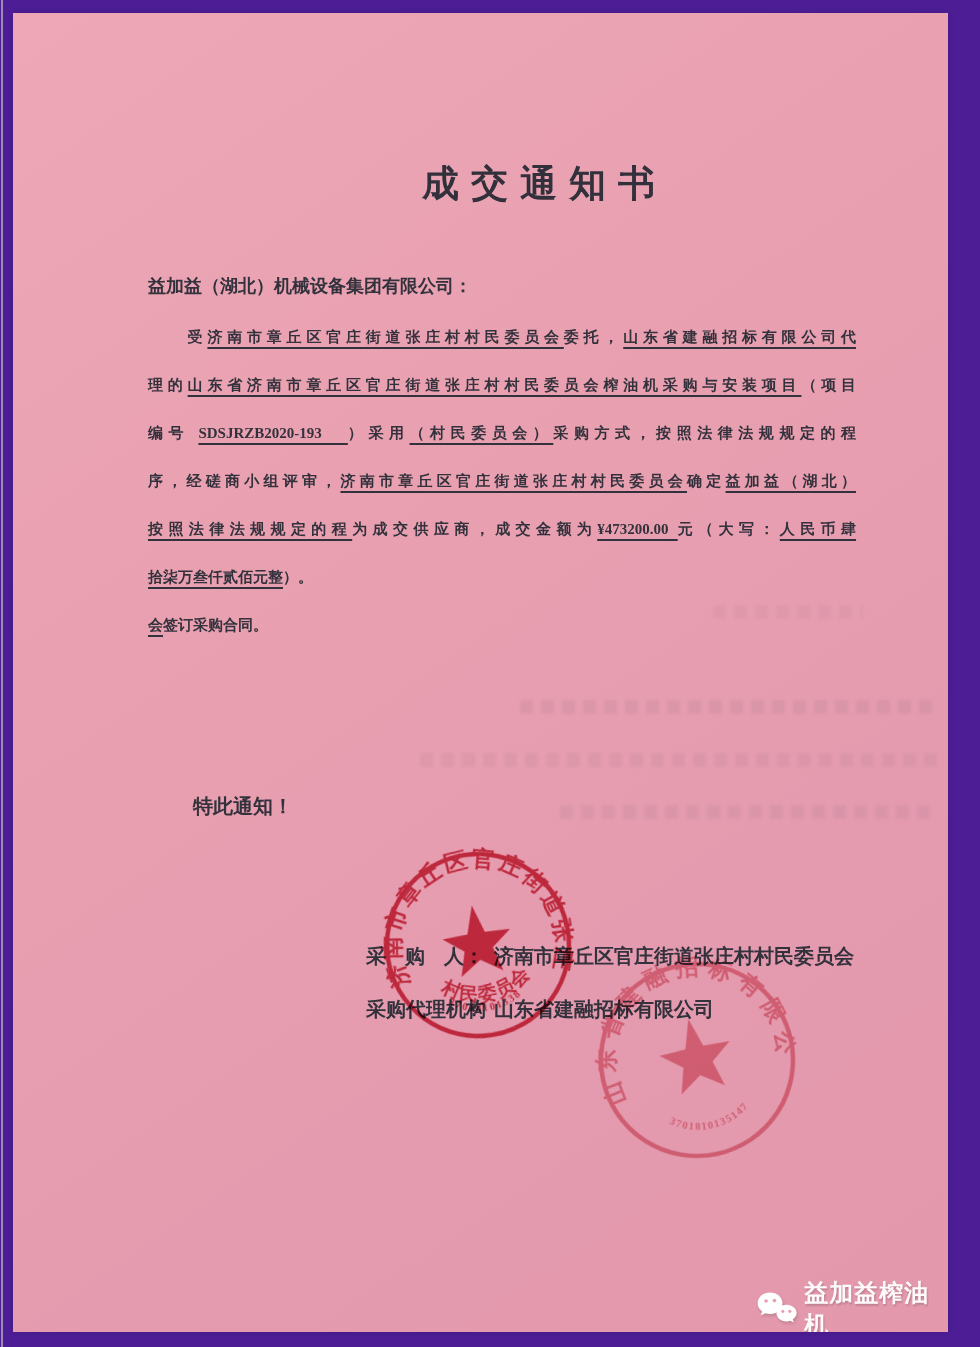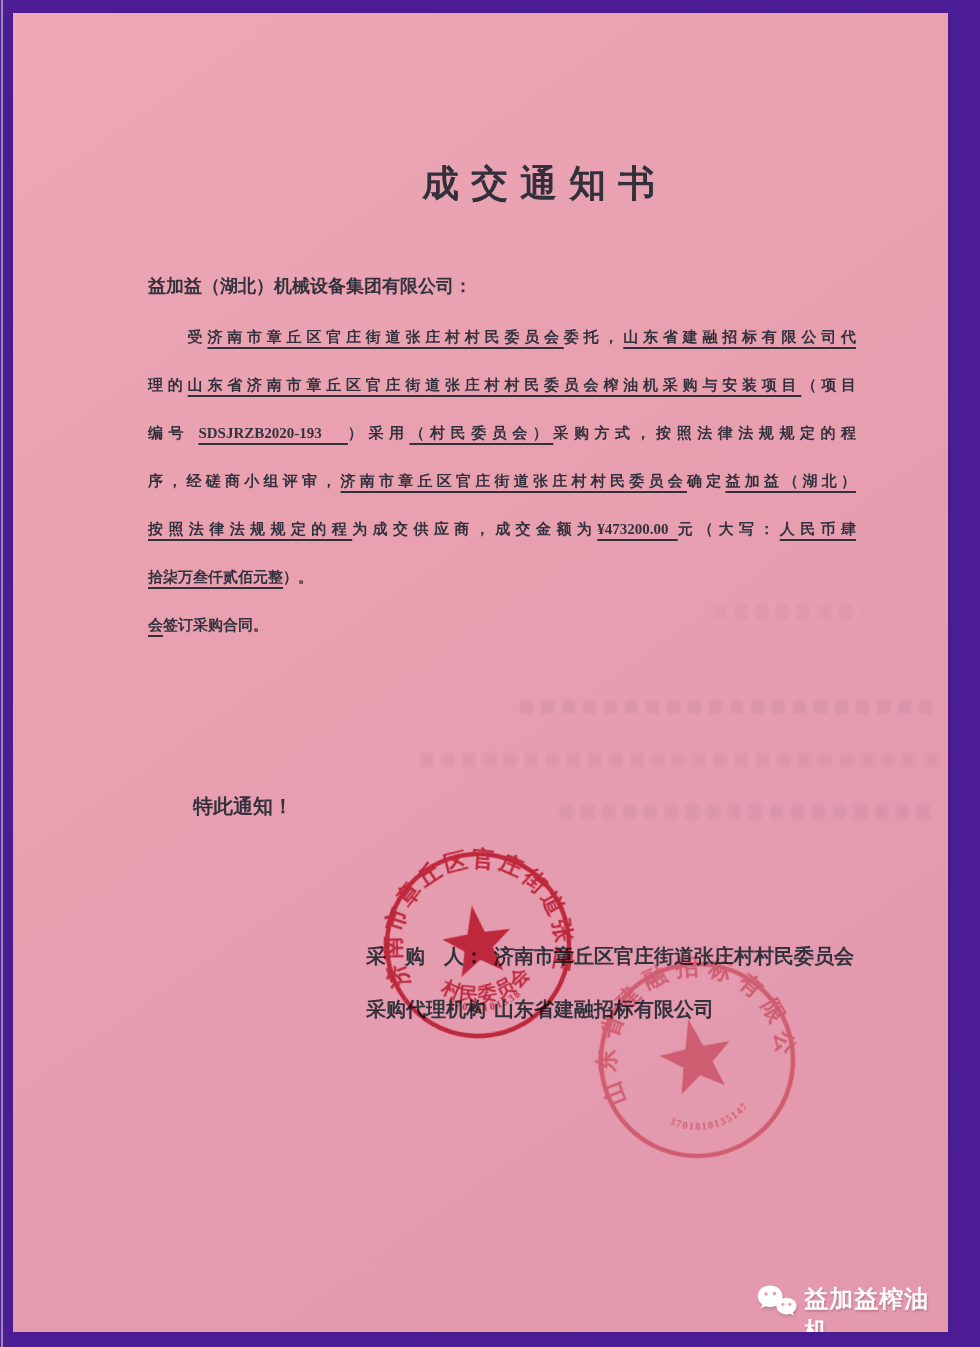--- a/index.html
+++ b/index.html
@@ -75,21 +75,21 @@
   .g1{ left:507px; top:687px; width:412px; }
   .g2{ left:407px; top:740px; width:520px; opacity:.45; }
   .g3{ left:547px; top:792px; width:372px; opacity:.5; }
   
   .stamp{ position:absolute; mix-blend-mode:multiply; filter:blur(.4px); }
   .stamp1{ left:365px; top:832px; width:200px; height:200px; transform:rotate(-9deg); opacity:.92; }
   .stamp2{ left:579px; top:942px; width:210px; height:210px; transform:rotate(-12deg); opacity:.55; }
   
   .brand{
     position:absolute; left:744px; top:1270px; height:52px;
-    display:flex; align-items:flex-start; gap:7px;
+    display:flex; align-items:center; gap:7px;
     color:#ffffff;
   }
   .brand-text{
     font-family:"Liberation Sans","DejaVu Sans",sans-serif;
     font-size:24px; font-weight:700; letter-spacing:1px;
     text-shadow:1px 2px 2px rgba(0,0,0,.18);
     opacity:.96;
   }
   .brand-icon{ filter:drop-shadow(1px 2px 1.5px rgba(0,0,0,.15)); }
 </style>

